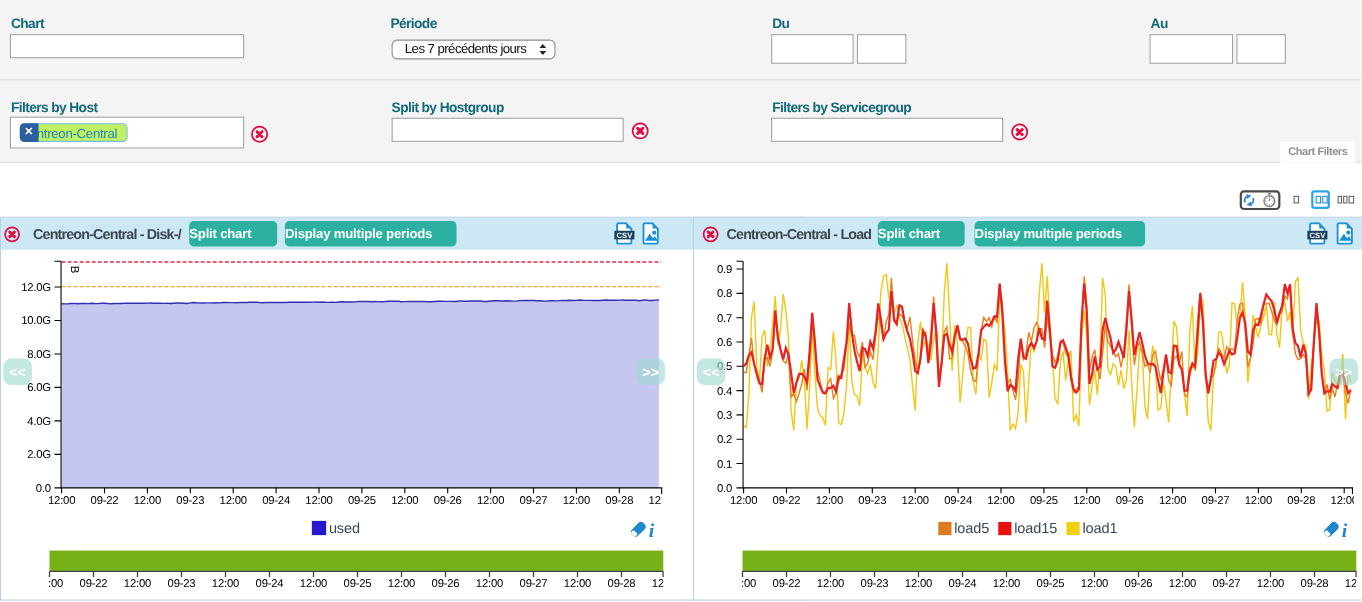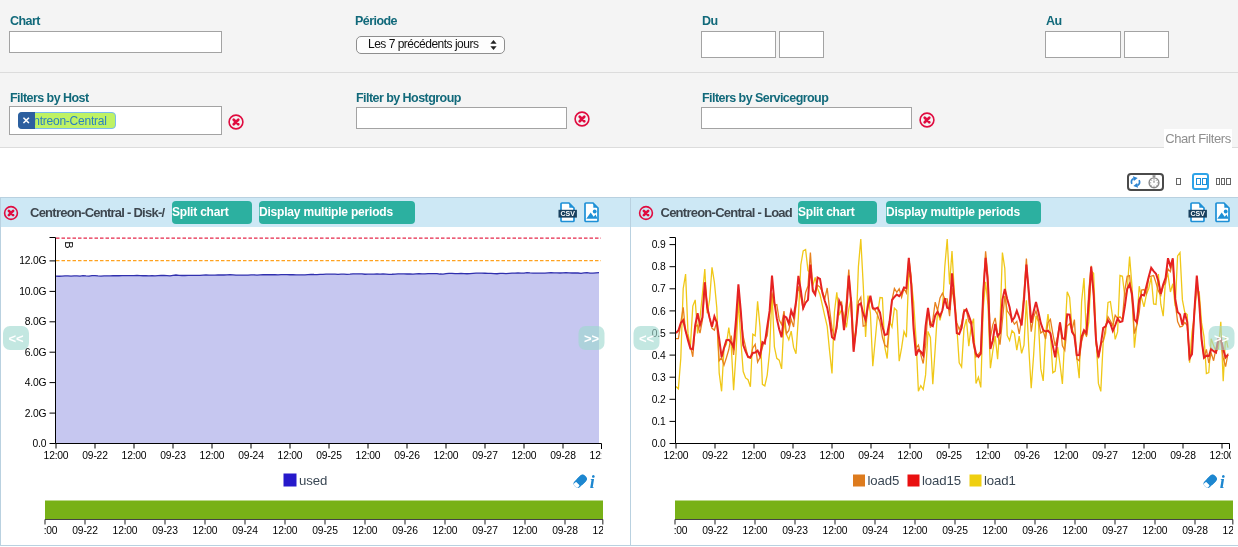--- a/index.html
+++ b/index.html
@@ -35,37 +35,37 @@
   <div class="lbl" style="left:10px;top:91px">Filters by Host</div>
   <div class="inp" style="left:9px;top:106px;width:213px;height:29px"></div>
   <div style="position:absolute;left:17.5px;top:111.5px;height:17.5px;background:#bef264;border:1px solid #79bbed;border-radius:4px;padding-right:8px;font-size:12px;letter-spacing:-0.25px;color:#2b80bf;line-height:16px">Centreon-Central</div>
   <div style="position:absolute;left:17.5px;top:111.5px;width:17.5px;height:17.5px;background:#2c5f9f;border-radius:4px 0 0 4px;color:#fff;font-size:10px;font-weight:bold;text-align:center;line-height:17px">✕</div>
   <svg class="xicon" width="18" height="18" style="left:227px;top:112.5px">
       <g stroke="#e00b3f" stroke-width="1.6" fill="none">
         <circle cx="9" cy="9" r="6.9"></circle>
         <path d="M6.723,6.723L11.277000000000001,11.277000000000001M11.277000000000001,6.723L6.723,11.277000000000001" stroke-width="2.7" stroke-linecap="round"></path>
       </g>
     </svg>
-  <div class="lbl" style="left:356px;top:91px">Filter by Hostgroup</div>
+  <div class="lbl" style="left:356px;top:91px">Split by Hostgroup</div>
   <div class="inp" style="left:356px;top:107px;width:211px;height:21.5px"></div>
   <svg class="xicon" width="18" height="18" style="left:573px;top:110px">
       <g stroke="#e00b3f" stroke-width="1.6" fill="none">
         <circle cx="9" cy="9" r="6.9"></circle>
         <path d="M6.723,6.723L11.277000000000001,11.277000000000001M11.277000000000001,6.723L6.723,11.277000000000001" stroke-width="2.7" stroke-linecap="round"></path>
       </g>
     </svg>
   <div class="lbl" style="left:702px;top:91px">Filters by Servicegroup</div>
   <div class="inp" style="left:701px;top:107px;width:211px;height:21.5px"></div>
   <svg class="xicon" width="18" height="18" style="left:918px;top:110.5px">
       <g stroke="#e00b3f" stroke-width="1.6" fill="none">
         <circle cx="9" cy="9" r="6.9"></circle>
         <path d="M6.723,6.723L11.277000000000001,11.277000000000001M11.277000000000001,6.723L6.723,11.277000000000001" stroke-width="2.7" stroke-linecap="round"></path>
       </g>
     </svg>
-  <div style="position:absolute;left:1164px;top:129px;width:68px;height:19px;background:#fff;color:#8e8e8e;font-weight:normal;font-size:13px;letter-spacing:-0.4px;text-align:center;line-height:19px">Chart Filters</div>
+  <div style="position:absolute;left:1164px;top:129px;width:68px;height:19px;background:#fff;color:#8e8e8e;font-weight:bold;font-size:10px;letter-spacing:-0.4px;text-align:center;line-height:19px">Chart Filters</div>
 </div>
 
 <div style="position:absolute;left:1127px;top:173px;width:37px;height:18px;border:2px solid #4a4a4a;border-radius:4px">
 <svg width="33" height="14" viewBox="0 0 33 14" style="position:absolute;left:0;top:0">
 <g stroke="#2e84d0" stroke-width="1.7" fill="none">
 <path d="M2.9,8.9 A4.1,4.1 0 0 1 4.6,3.6"></path>
 <path d="M10.1,5.1 A4.1,4.1 0 0 1 8.4,10.4"></path>
 </g>
 <path d="M4.0,1.3 L8.7,2.9 L4.9,5.9 Z" fill="#2e84d0"></path>
 <path d="M9.0,12.7 L4.3,11.1 L8.1,8.1 Z" fill="#2e84d0"></path>

